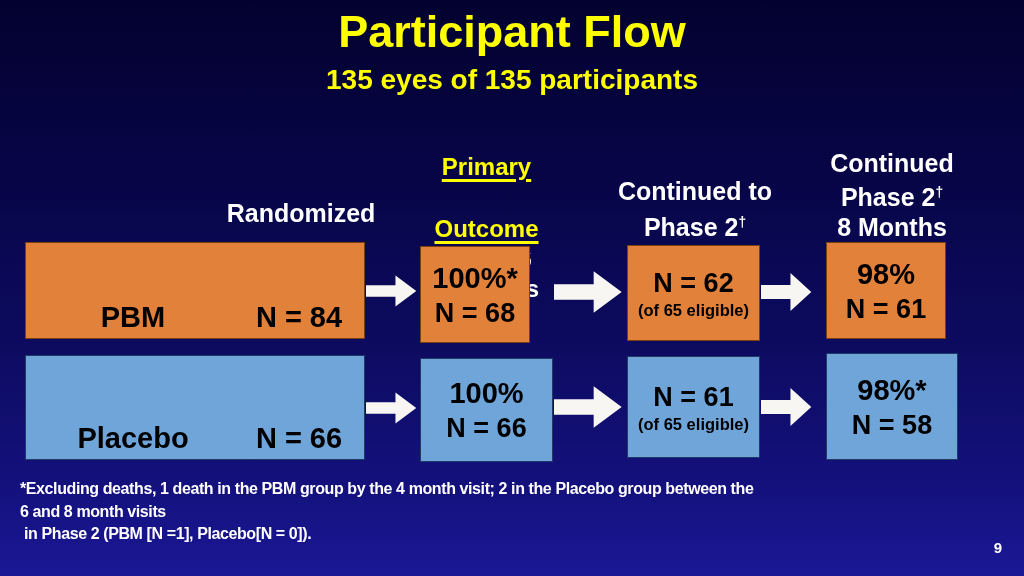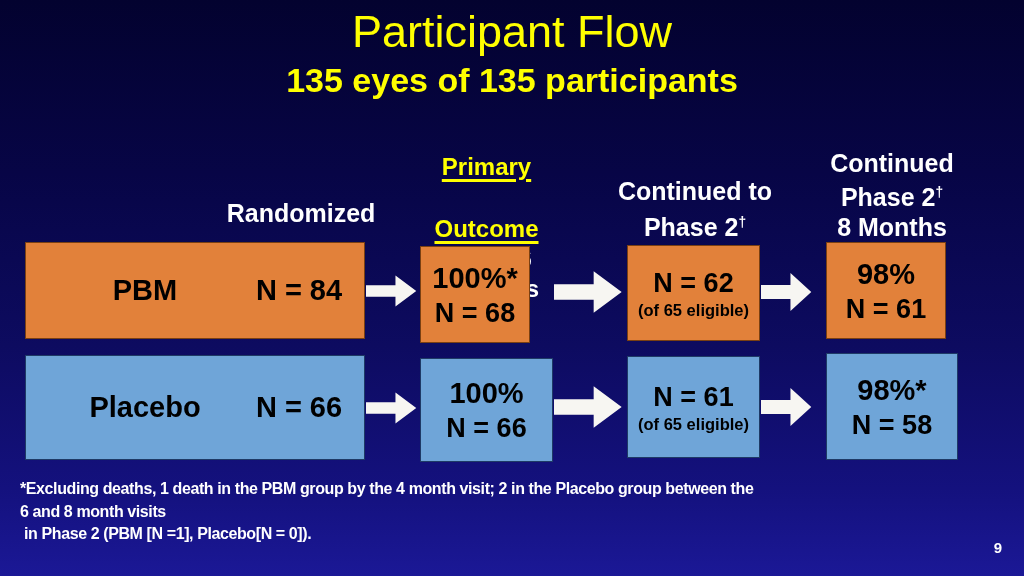--- a/index.html
+++ b/index.html
@@ -15,41 +15,41 @@
   *{margin:0;padding:0;box-sizing:border-box;}
   html,body{width:1024px;height:576px;}
   body{font-family:"Liberation Sans","DejaVu Sans",sans-serif;}
   .slide{
     position:relative;width:1024px;height:576px;overflow:hidden;
     background:linear-gradient(180deg,var(--bg-top) 0%,#070546 30%,#0d0b60 60%,#14117e 85%,var(--bg-bottom) 100%);
     color:var(--white);
   }
   .title{
     position:absolute;top:6px;left:0;right:0;text-align:center;
-    color:var(--accent-yellow);font-size:45px;font-weight:normal;line-height:52px;
+    color:var(--accent-yellow);font-size:45px;font-weight:bold;line-height:52px;
   }
   .subtitle{
     position:absolute;top:60px;left:0;right:0;text-align:center;
-    color:var(--accent-yellow);font-size:34px;font-weight:bold;line-height:40px;
+    color:var(--accent-yellow);font-size:28px;font-weight:bold;line-height:40px;
   }
   .colhead{position:absolute;text-align:center;font-weight:bold;font-size:24px;line-height:30px;color:var(--white);}
   .colhead .yellow{color:var(--accent-yellow);margin-top:32px;}
   .colhead .yellow span{text-decoration:underline;text-underline-offset:4px;text-decoration-thickness:2.5px;}
   .head-randomized{left:225px;top:198px;width:152px;font-size:25px;}
   .head-primary{left:408px;top:120px;width:157px;}
   .head-continued{left:605px;top:176px;width:180px;font-size:25px;line-height:31px;}
   .head-completed{left:812px;top:148px;width:160px;font-size:25px;line-height:30px;}
   sup{font-size:0.55em;vertical-align:super;}
   .box{
     position:absolute;display:flex;flex-direction:column;align-items:center;justify-content:center;
     color:#000;font-weight:bold;text-align:center;
   }
   .orange{background:var(--orange);border:1.5px solid var(--orange-border);}
   .blue{background:var(--blue);border:1.5px solid var(--blue-border);}
-  .groupbox{flex-direction:row;align-items:center;padding:16px;}
+  .groupbox{flex-direction:row;align-items:flex-end;padding:4px;}
   .groupbox .cell{display:flex;align-items:center;justify-content:center;font-size:29px;}
   .groupbox .cell.c1{width:206px;}
   .groupbox .cell.c2{flex:1;}
   .groupbox .vdivider{width:2px;background:rgba(25,25,45,0.6);}
   .pct{font-size:29px;line-height:36px;}
   .nval{font-size:27px;line-height:34px;}
   .small-note{font-size:16.5px;line-height:20px;}
   .arrow{position:absolute;}
   .arrow svg{display:block;width:100%;height:100%;}
   .footnotes{

